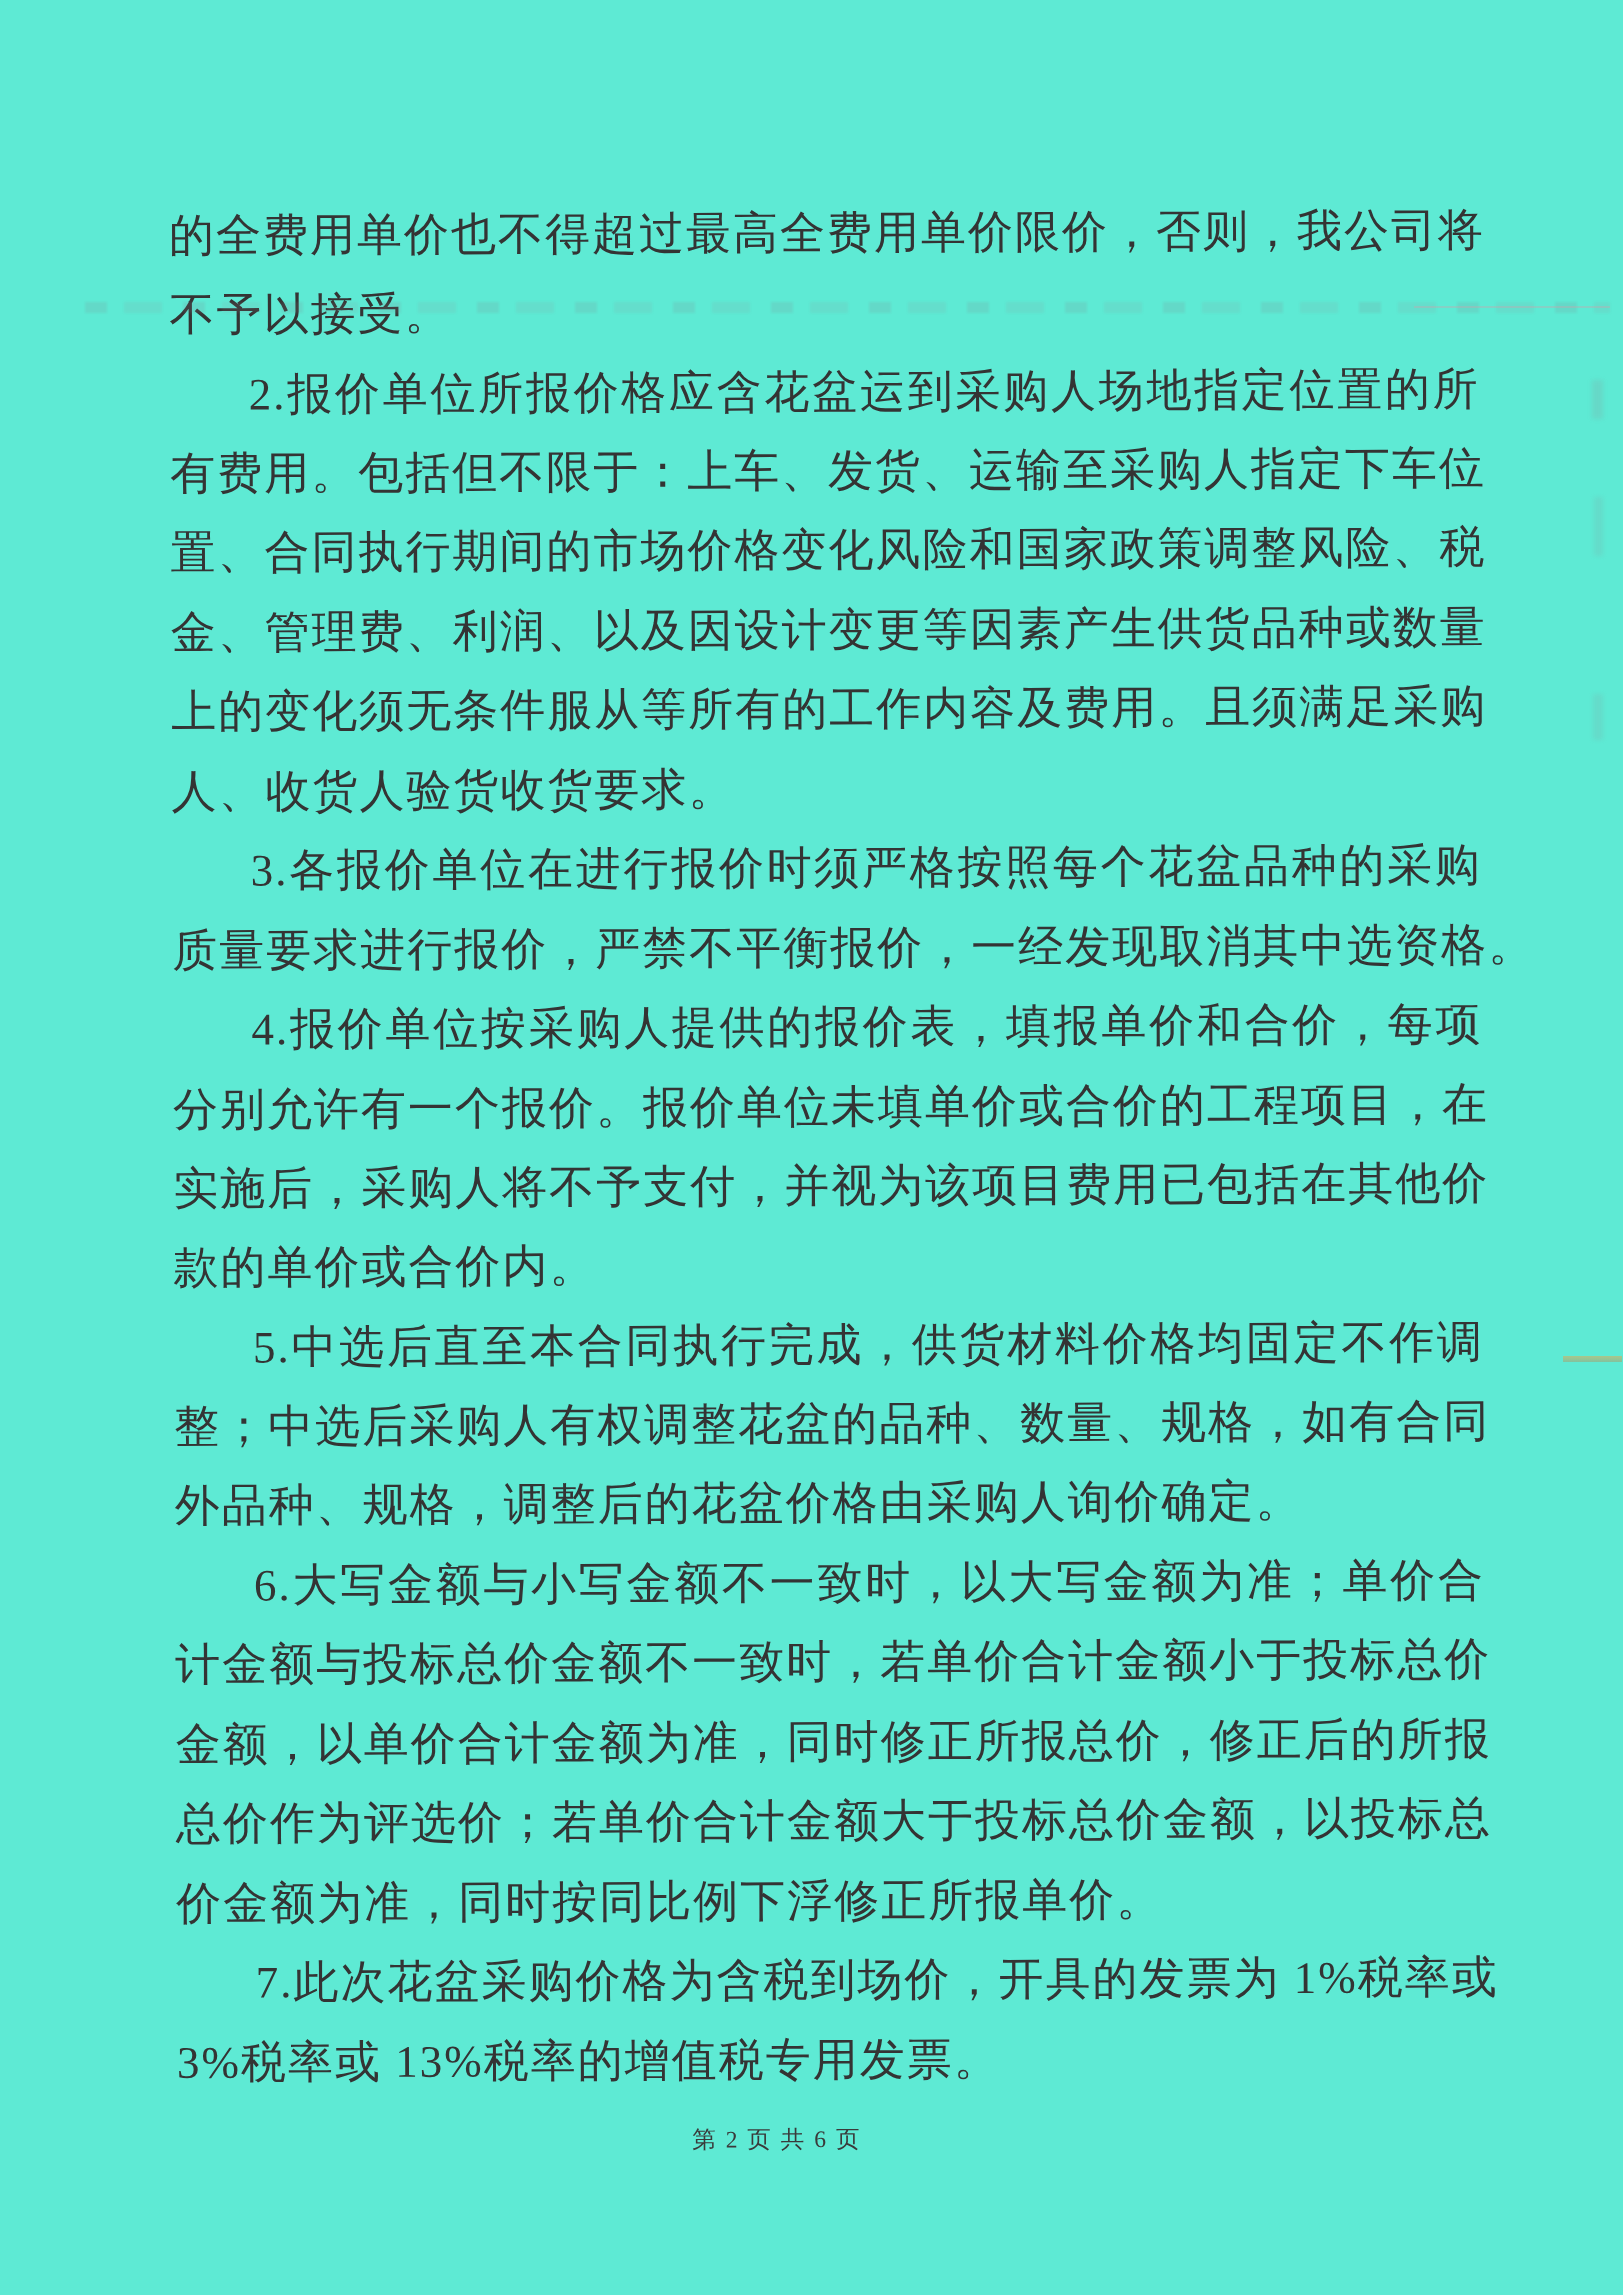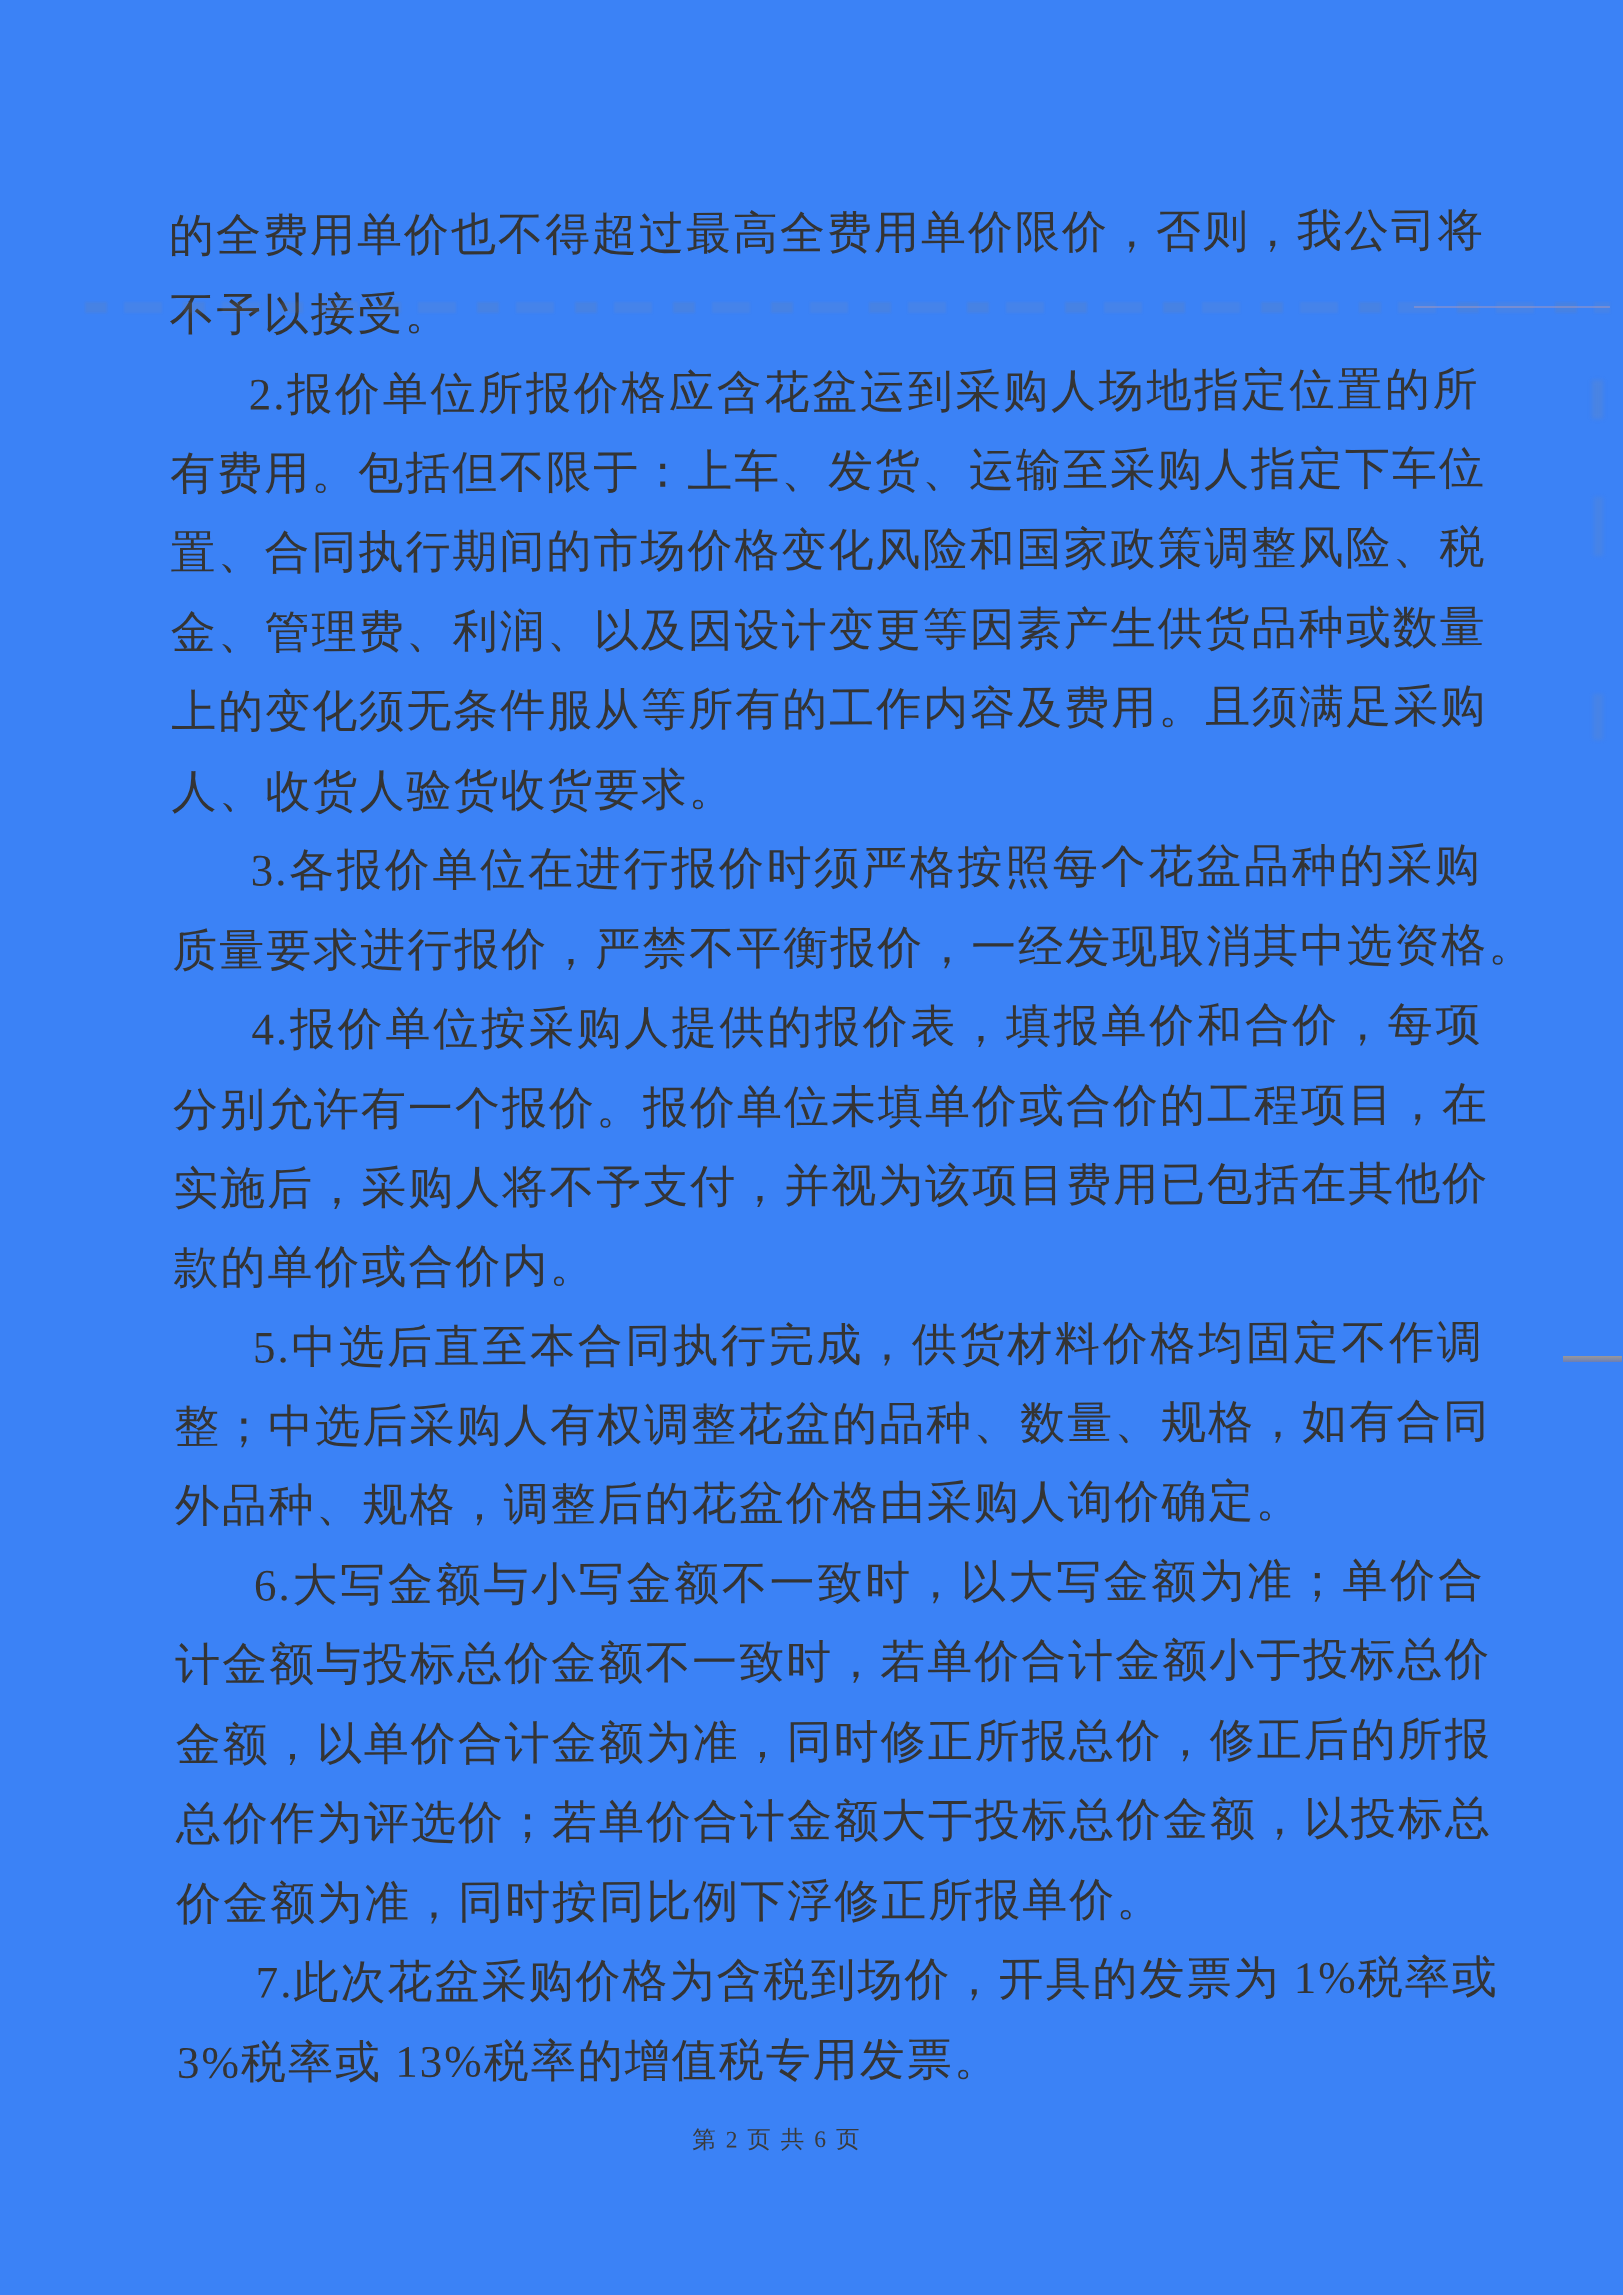--- a/index.html
+++ b/index.html
@@ -10,21 +10,21 @@
     width: 1623px;
     height: 2295px;
     background: #ffffff;
     position: relative;
     overflow: hidden;
     font-family: "Liberation Serif", "DejaVu Serif", serif;
   }
   .page {
     position: absolute;
     inset: 0;
-    background: #3b82f6;
+    background: #5eead4;
   }
   .text-block {
     position: absolute;
     inset: 0;
     transform: rotate(-0.25deg);
     transform-origin: 812px 1145px;
     color: #343434;
   }
   .line {
     position: absolute;

